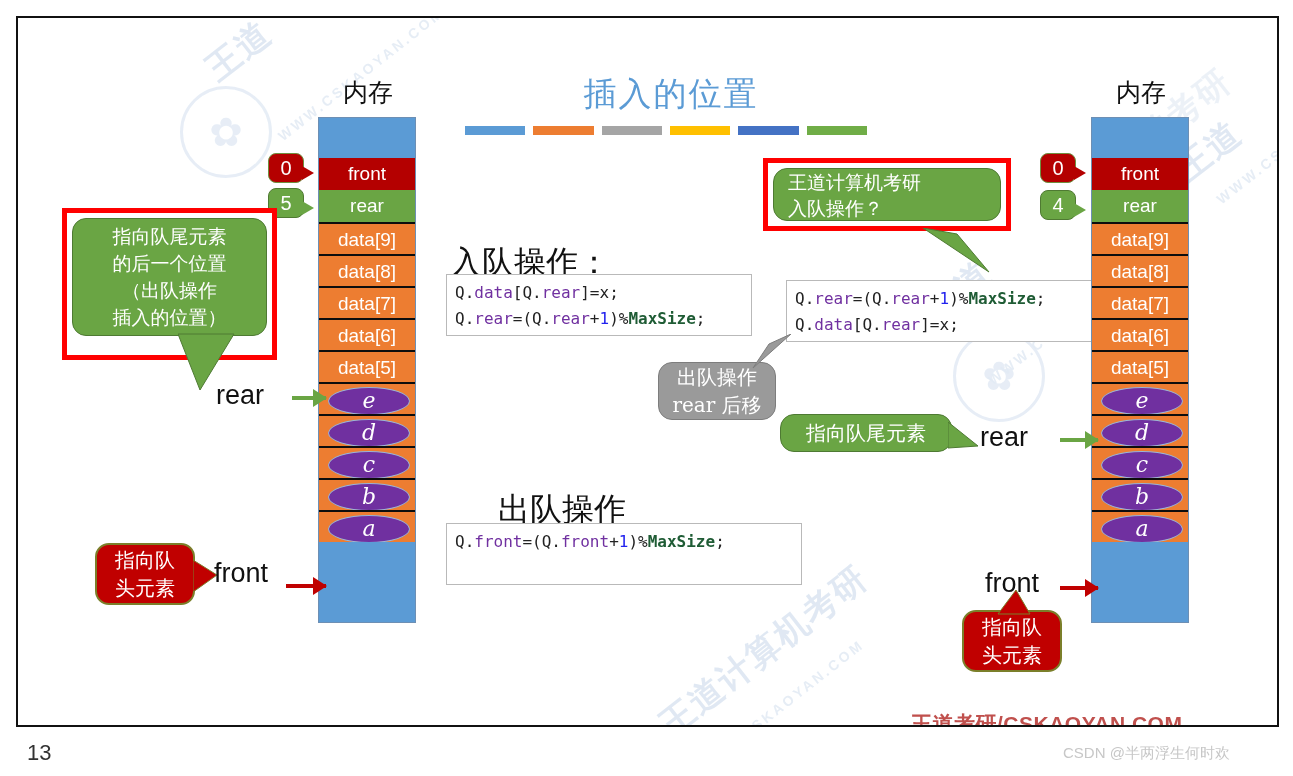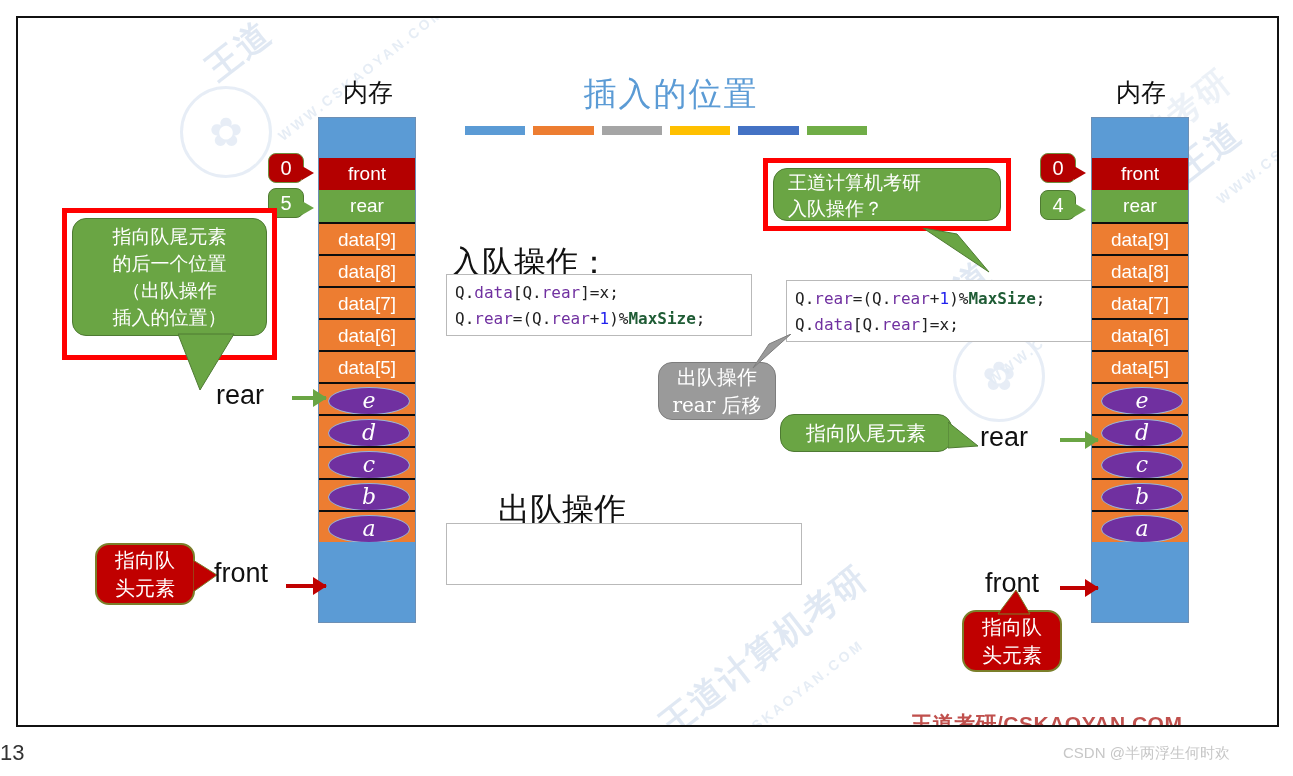--- a/index.html
+++ b/index.html
@@ -85,21 +85,21 @@
   .k-pl{color:#7030a0;}
   .k-nu{color:#2222ee;}
   .k-id{color:#1f5c35;font-weight:700;margin-top:13px;}
   .k-df{color:#222;}
   .sechead{position:absolute;font-family:"DejaVu Serif","Liberation Serif",serif;
            font-size:32px;color:#111;}
 
   
   #brand{position:absolute;left:893px;top:692px;font-size:21px;font-weight:700;
          color:#c0504d;letter-spacing:.5px;}
-  #pageno{position:absolute;left:0;top:740px;font-size:22px;color:#333;}
+  #pageno{position:absolute;left:27px;top:740px;font-size:22px;color:#333;}
   #csdn{position:absolute;left:1063px;top:744px;font-size:15px;color:#c7c7c7;}
 </style>
 </head>
 <body>
 
 <div id="slide">
 
   <div class="wm wm-txt" style="left:185px;top:10px;">王道</div>
   <div class="wm wm-sm" style="left:240px;top:48px;">WWW.CSKAOYAN.COM</div>
   <div class="wm wm-seal" style="left:162px;top:68px;">✿</div>
@@ -204,20 +204,21 @@
        font-size:20px;line-height:28px;">
     <span>出队操作</span>
     <span>rear 后移</span>
   </div>
   <svg style="position:absolute;left:715px;top:316px;width:60px;height:36px;">
     <polygon points="58,0 20,34 36,10" fill="#9a9a9a" stroke="#7d7d7d" stroke-width="1"></polygon>
   </svg>
 
   <div class="sechead" style="left:432px;top:470px;margin-left:48px;">出队操作</div>
   <div class="codebox" id="code-deq" style="left:428px;top:505px;width:356px;height:62px;">
+      <span class="ln"><span class="k-df">Q.</span><span class="k-pl">front</span><span class="k-df">=(Q.</span><span class="k-pl">front</span><span class="k-df">+</span><span class="k-nu">1</span><span class="k-df">)%</span><span class="k-id">MaxSize</span><span class="k-df">;</span></span>
     </div>
 
   <div class="redframe" style="left:745px;top:140px;width:248px;height:73px;"></div>
   <div class="bubble grn" style="left:755px;top:150px;width:228px;height:53px;
        font-size:19px;line-height:26px;text-align:left;align-items:flex-start;padding-left:14px;">
     <span>王道计算机考研</span>
     <span>入队操作？</span>
   </div>
   <svg style="position:absolute;left:905px;top:210px;width:70px;height:48px;">
     <polygon points="0,0 66,44 34,6" fill="#6aa544" stroke="#4e7a33" stroke-width="1"></polygon>

